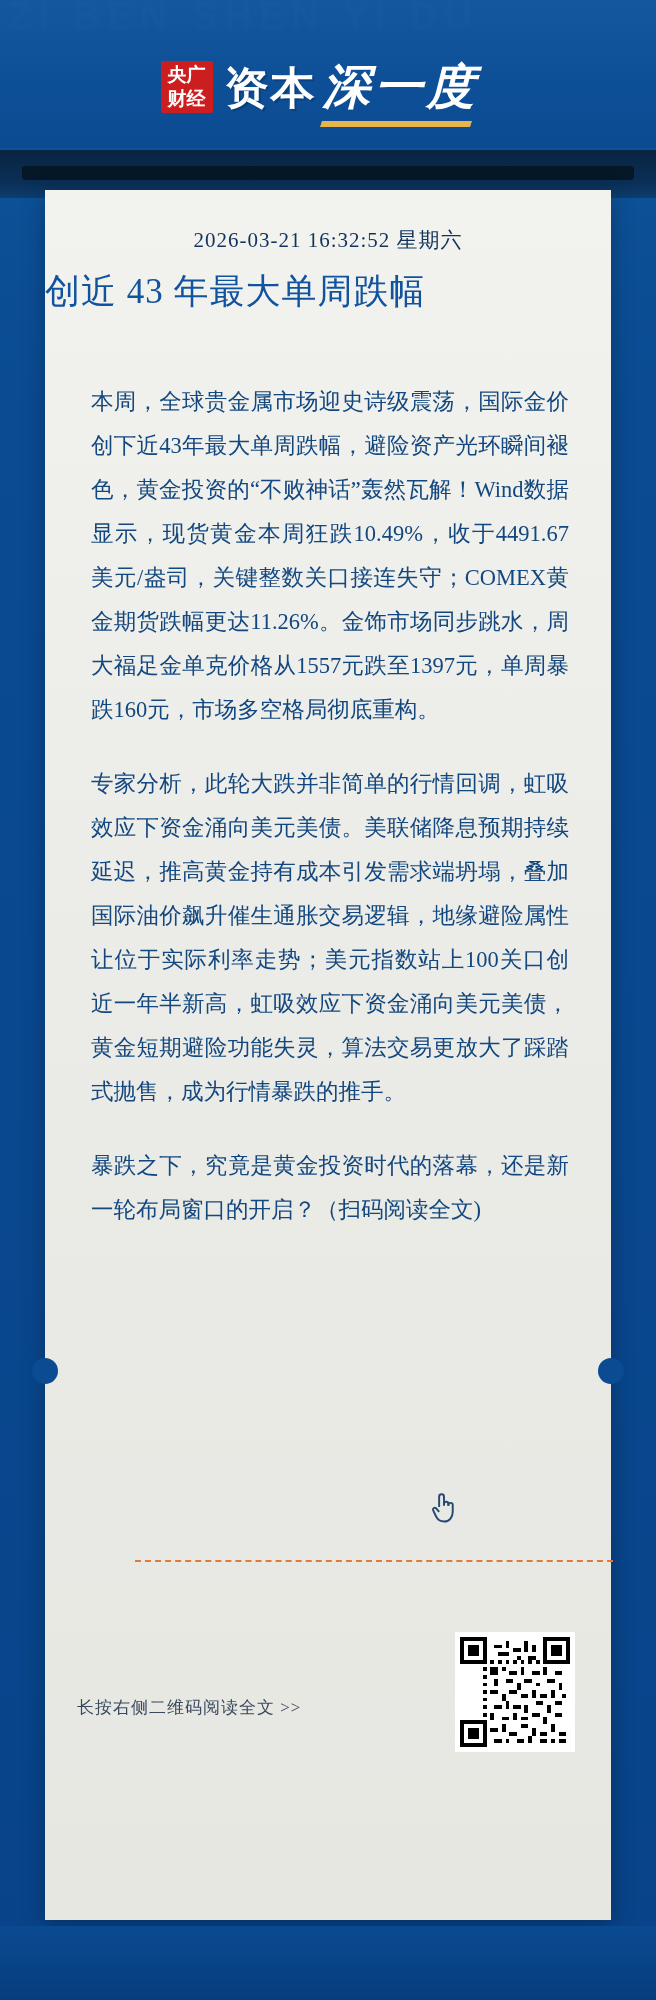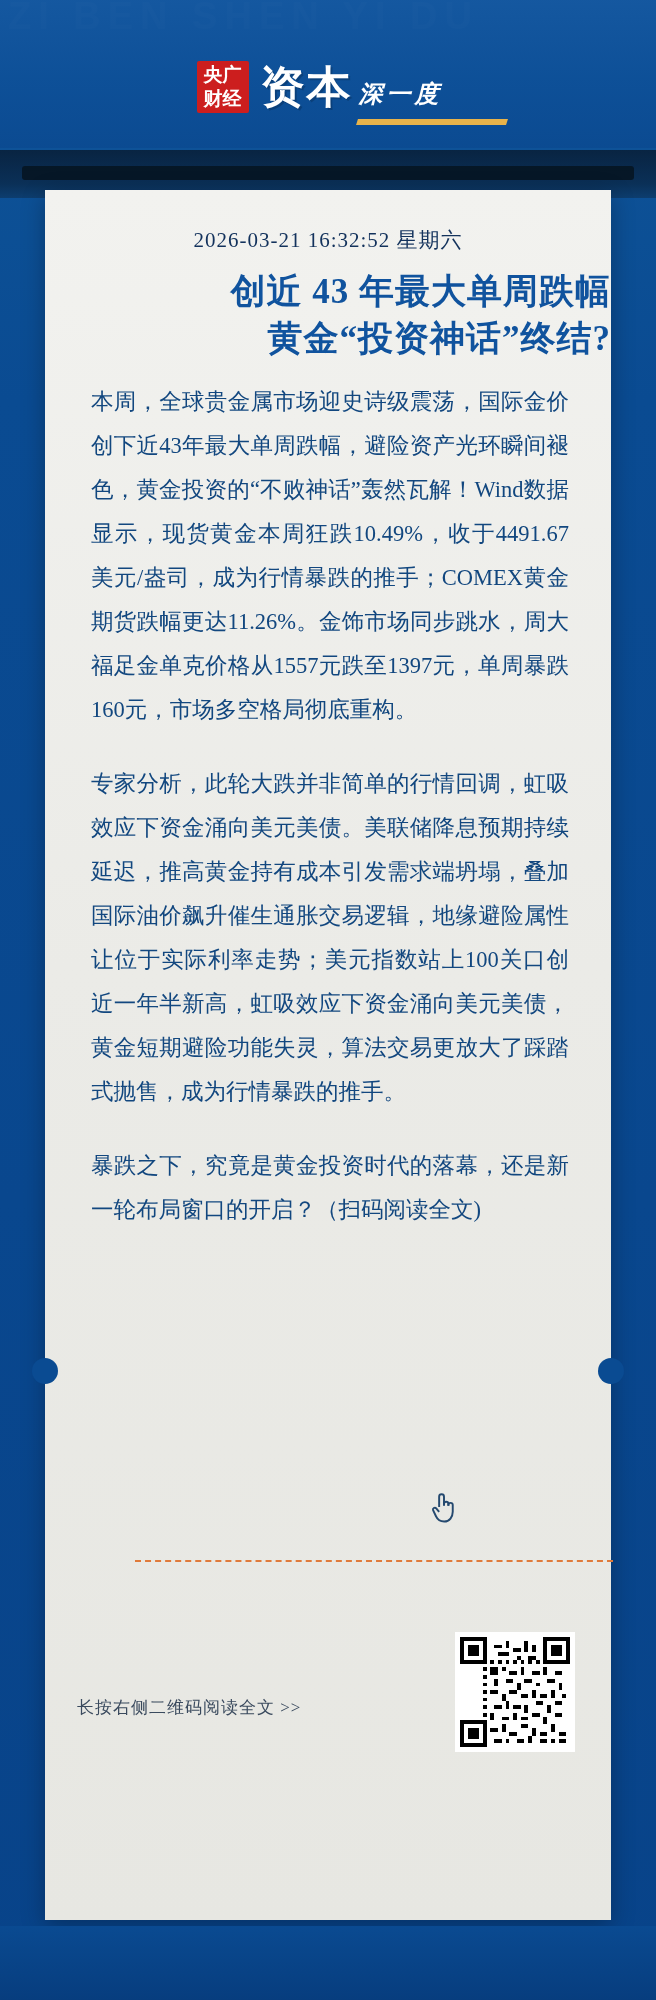--- a/index.html
+++ b/index.html
@@ -77,21 +77,21 @@
     font-family: Liberation Mono, monospace;
     font-weight: bold;
     font-size: 44px;
     color: #ffffff;
     letter-spacing: 2px;
     text-shadow: 2px 2px 0 rgba(0,0,0,0.18);
   }
   .brand-sub {
     font-family: "Liberation Serif", serif;
     font-weight: bold;
-    font-size: 24px;
+    font-size: 48px;
     color: #ffffff;
     letter-spacing: 4px;
     font-style: italic;
   }
   .brand-underline {
     position: absolute;
     left: 96px;
     bottom: -8px;
     width: 150px;
     height: 6px;
@@ -157,22 +157,22 @@
     font-size: 21px;
     color: #13325c;
     letter-spacing: 1px;
   }
 
   .title {
     position: absolute;
     top: 78px;
     left: 0;
     width: 566px;
-    text-align: right;
-    font-weight: bold;
+    text-align: left;
+    font-weight: normal;
     color: #10539e;
     font-size: 35px;
     line-height: 47px;
     letter-spacing: 1px;
   }
 
   .body {
     position: absolute;
     top: 190px;
     left: 46px;
@@ -254,25 +254,24 @@
 
   <div class="dark-band"></div>
   <div class="dark-band-slot"></div>
 
   <div class="card">
 
     <div class="date-line">2026-03-21 16:32:52 星期六</div>
 
     <div class="title">
       <div>创近 43 年最大单周跌幅</div>
-      <div>黄金“投资神话”终结?</div>
     </div>
 
     <div class="body">
-      <p>本周，全球贵金属市场迎史诗级震荡，国际金价创下近43年最大单周跌幅，避险资产光环瞬间褪色，黄金投资的“不败神话”轰然瓦解！Wind数据显示，现货黄金本周狂跌10.49%，收于4491.67美元/盎司，成为行情暴跌的推手；COMEX黄金期货跌幅更达11.26%。金饰市场同步跳水，周大福足金单克价格从1557元跌至1397元，单周暴跌160元，市场多空格局彻底重构。</p>
+      <p>本周，全球贵金属市场迎史诗级震荡，国际金价创下近43年最大单周跌幅，避险资产光环瞬间褪色，黄金投资的“不败神话”轰然瓦解！Wind数据显示，现货黄金本周狂跌10.49%，收于4491.67美元/盎司，关键整数关口接连失守；COMEX黄金期货跌幅更达11.26%。金饰市场同步跳水，周大福足金单克价格从1557元跌至1397元，单周暴跌160元，市场多空格局彻底重构。</p>
       <p>专家分析，此轮大跌并非简单的行情回调，虹吸效应下资金涌向美元美债。美联储降息预期持续延迟，推高黄金持有成本引发需求端坍塌，叠加国际油价飙升催生通胀交易逻辑，地缘避险属性让位于实际利率走势；美元指数站上100关口创近一年半新高，虹吸效应下资金涌向美元美债，黄金短期避险功能失灵，算法交易更放大了踩踏式抛售，成为行情暴跌的推手。</p>
       <p>暴跌之下，究竟是黄金投资时代的落幕，还是新一轮布局窗口的开启？（扫码阅读全文)</p>
     </div>
 
     <div class="cursor-icon">
       <svg viewBox="0 0 24 28" width="30" height="34" fill="none" stroke="#25496f" stroke-width="1.6">
         <path d="M8 14V5.5a2 2 0 0 1 4 0V13"></path>
         <path d="M12 12.5v-1a1.8 1.8 0 0 1 3.6 0V13"></path>
         <path d="M15.6 13v-0.6a1.8 1.8 0 0 1 3.6 0V18c0 4-2.6 8-7 8-3.4 0-5.6-1.6-6.6-4L3 16.6c-.6-1.4 1.4-2.8 2.6-1.4L8 18"></path>
       </svg>

